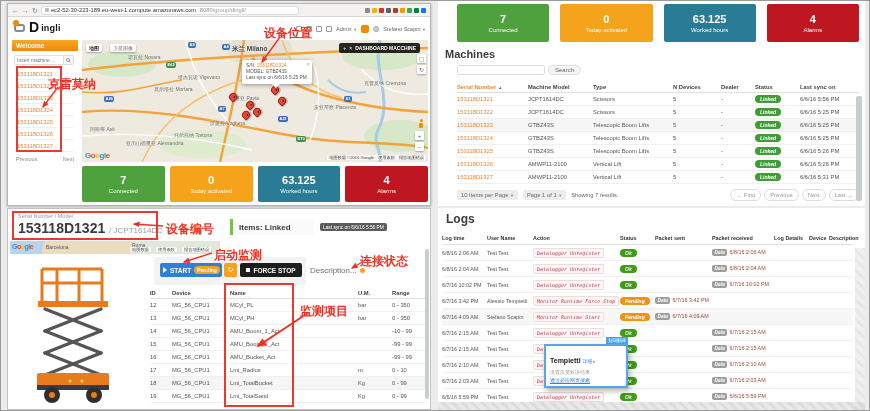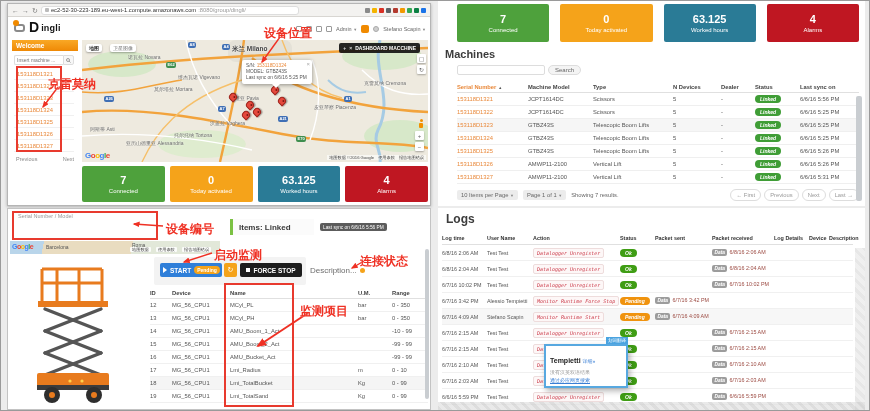--- a/index.html
+++ b/index.html
@@ -458,20 +458,24 @@
       <span class="pgbtn">Previous</span>
       <span class="pgbtn">Next</span>
       <span class="pgbtn">Last →</span>
     </span>
   </div>
   <span class="scrollbar" style="right:3px;top:95px;width:6px;height:105px"></span>
 </section>
 
 <section class="panel" id="bl">
   <span class="sn-label">Serial Number / Model</span>
+  <div class="sn-big">
+    <span>153118D1321</span>
+    <span class="sn-model">/ JCPT1614DC</span>
+  </div>
   <div class="redbox" style="left:4px;top:2px;width:146px;height:29px"></div>
   <div class="status-alert">Items: Linked</div>
   <span class="sync-badge">Last sync on 6/6/16 5:56 PM</span>
 
   <div class="strip">
     <span class="gg"><span style="color:#4285F4">G</span><span style="color:#EA4335">o</span><span style="color:#FBBC05">o</span><span style="color:#4285F4">g</span><span style="color:#34A853">l</span><span style="color:#EA4335">e</span></span>
     <span class="place" style="left:36px;top:3px">Barcelona</span>
     <span class="place" style="left:122px;top:1px">Roma</span>
     <span class="schip" style="left:120px">地图数据</span>
     <span class="schip" style="left:146px">使用条款</span>

